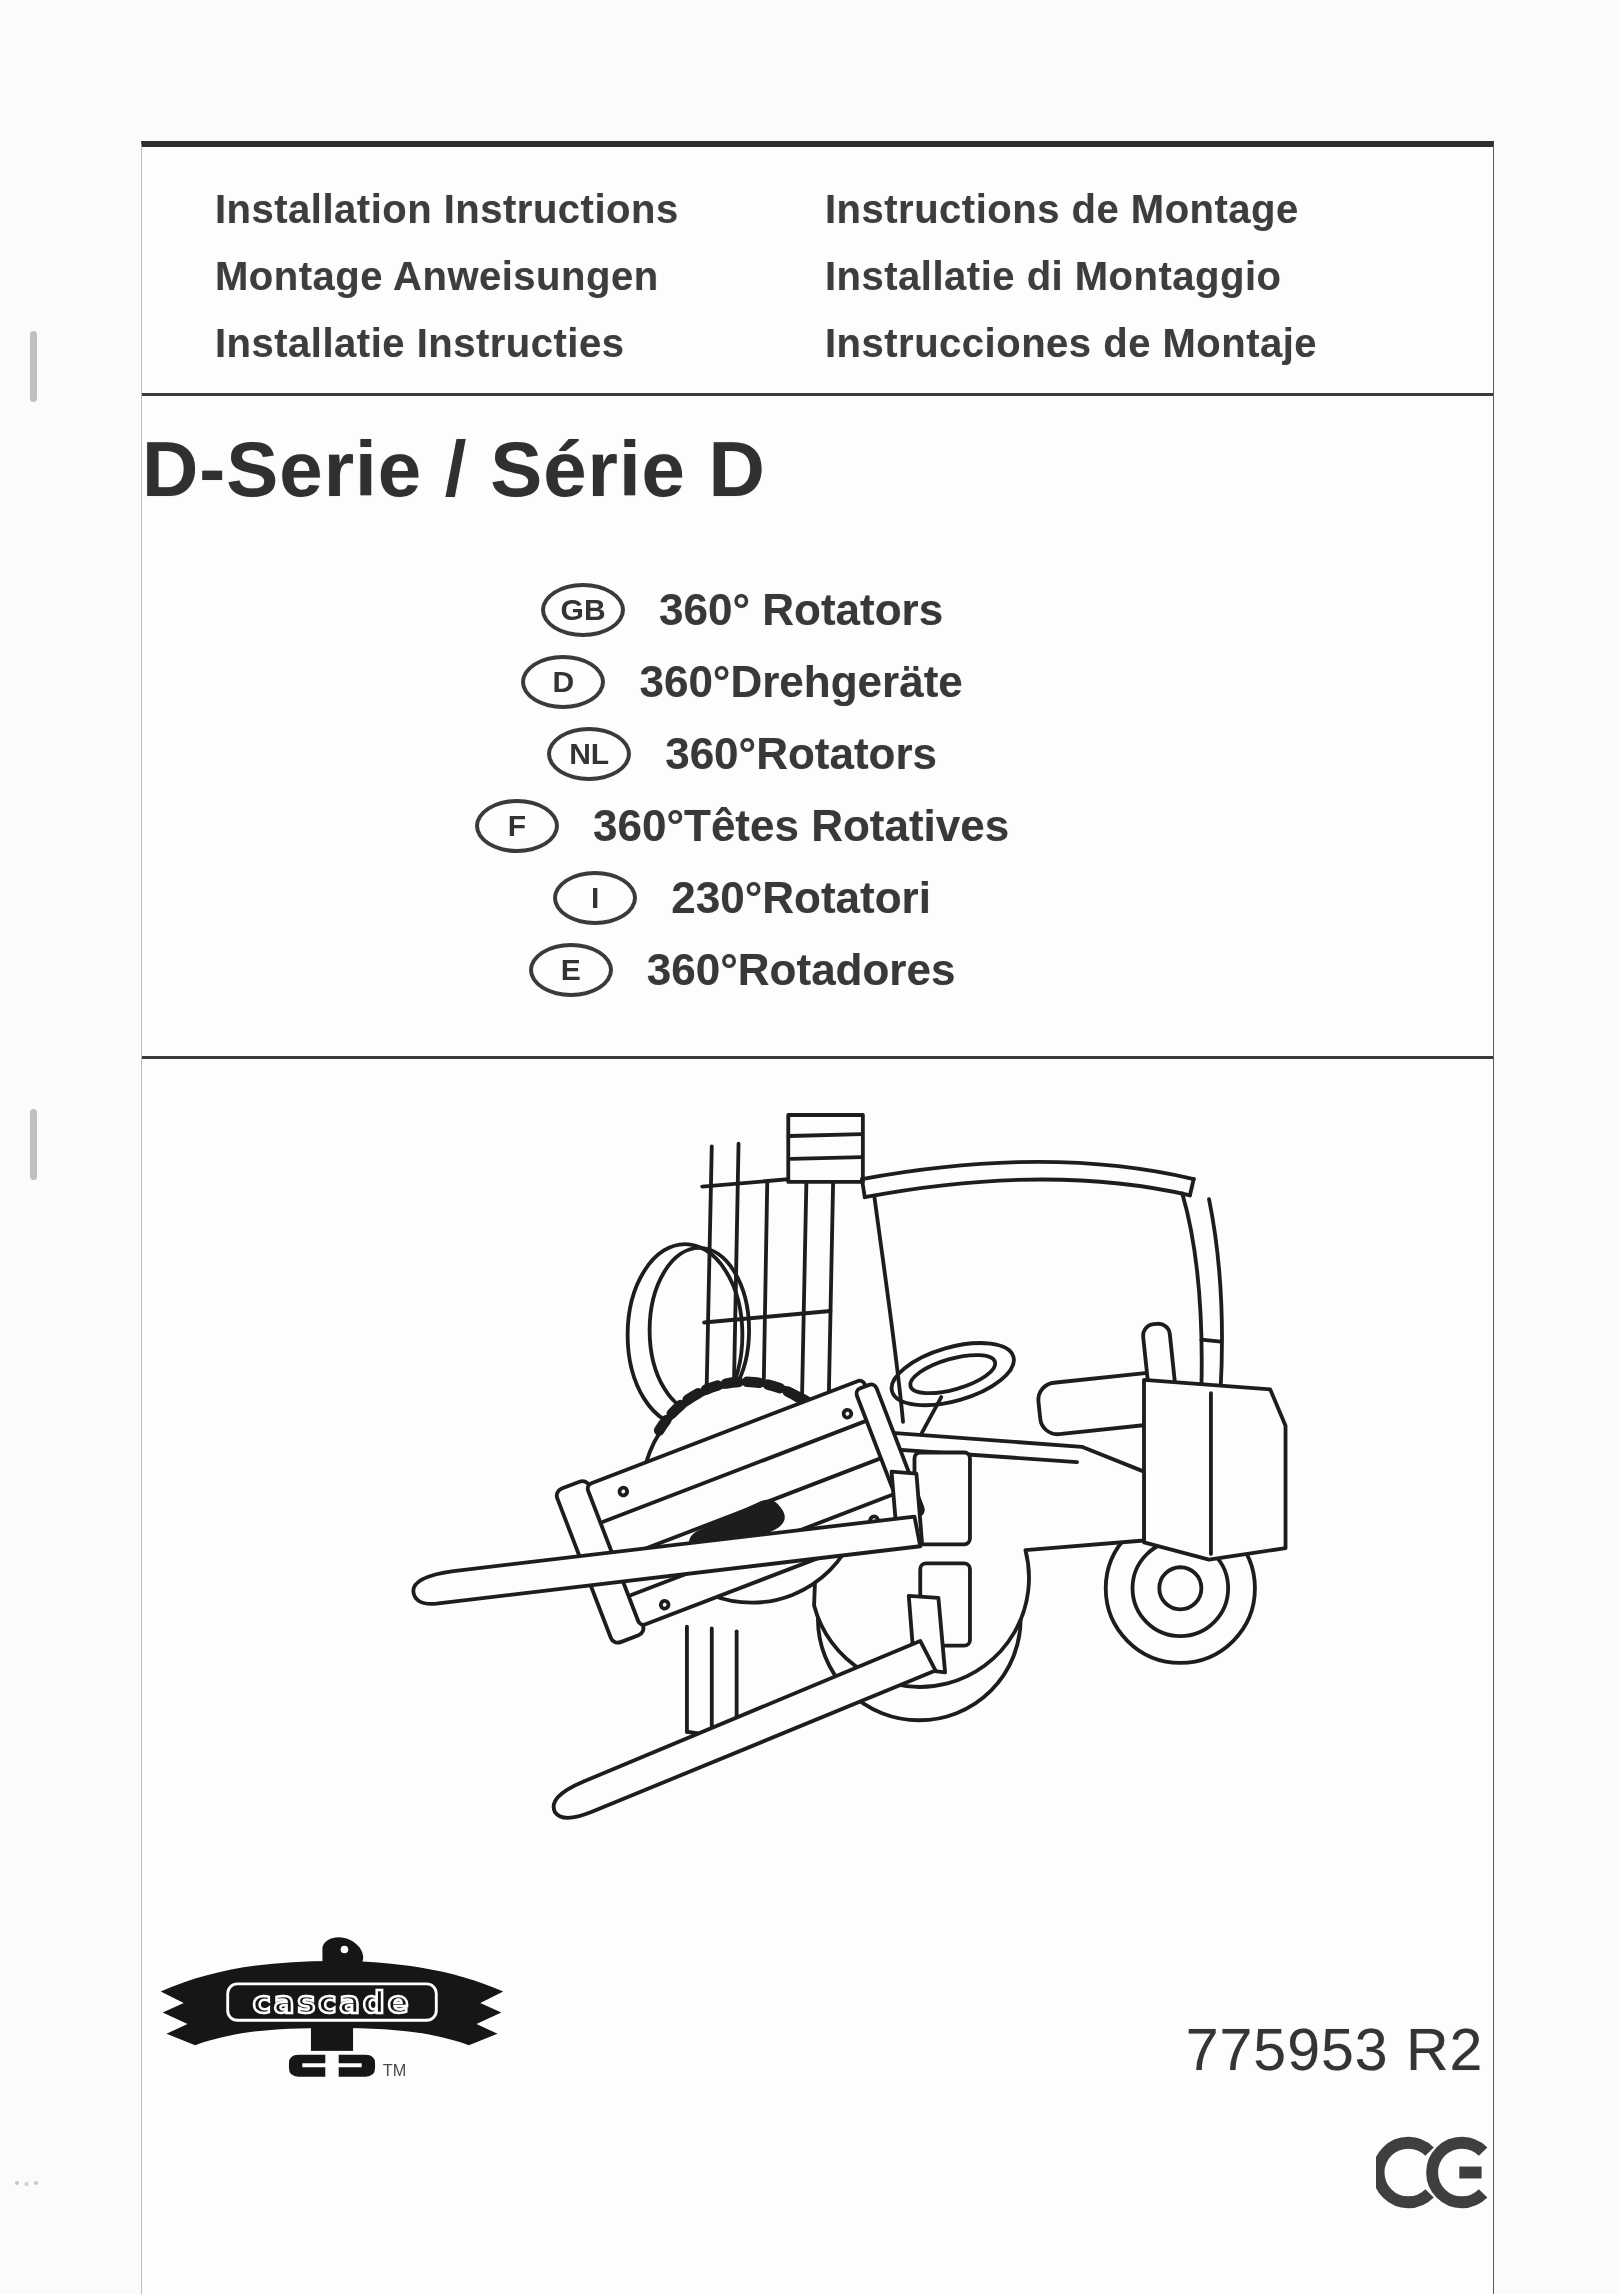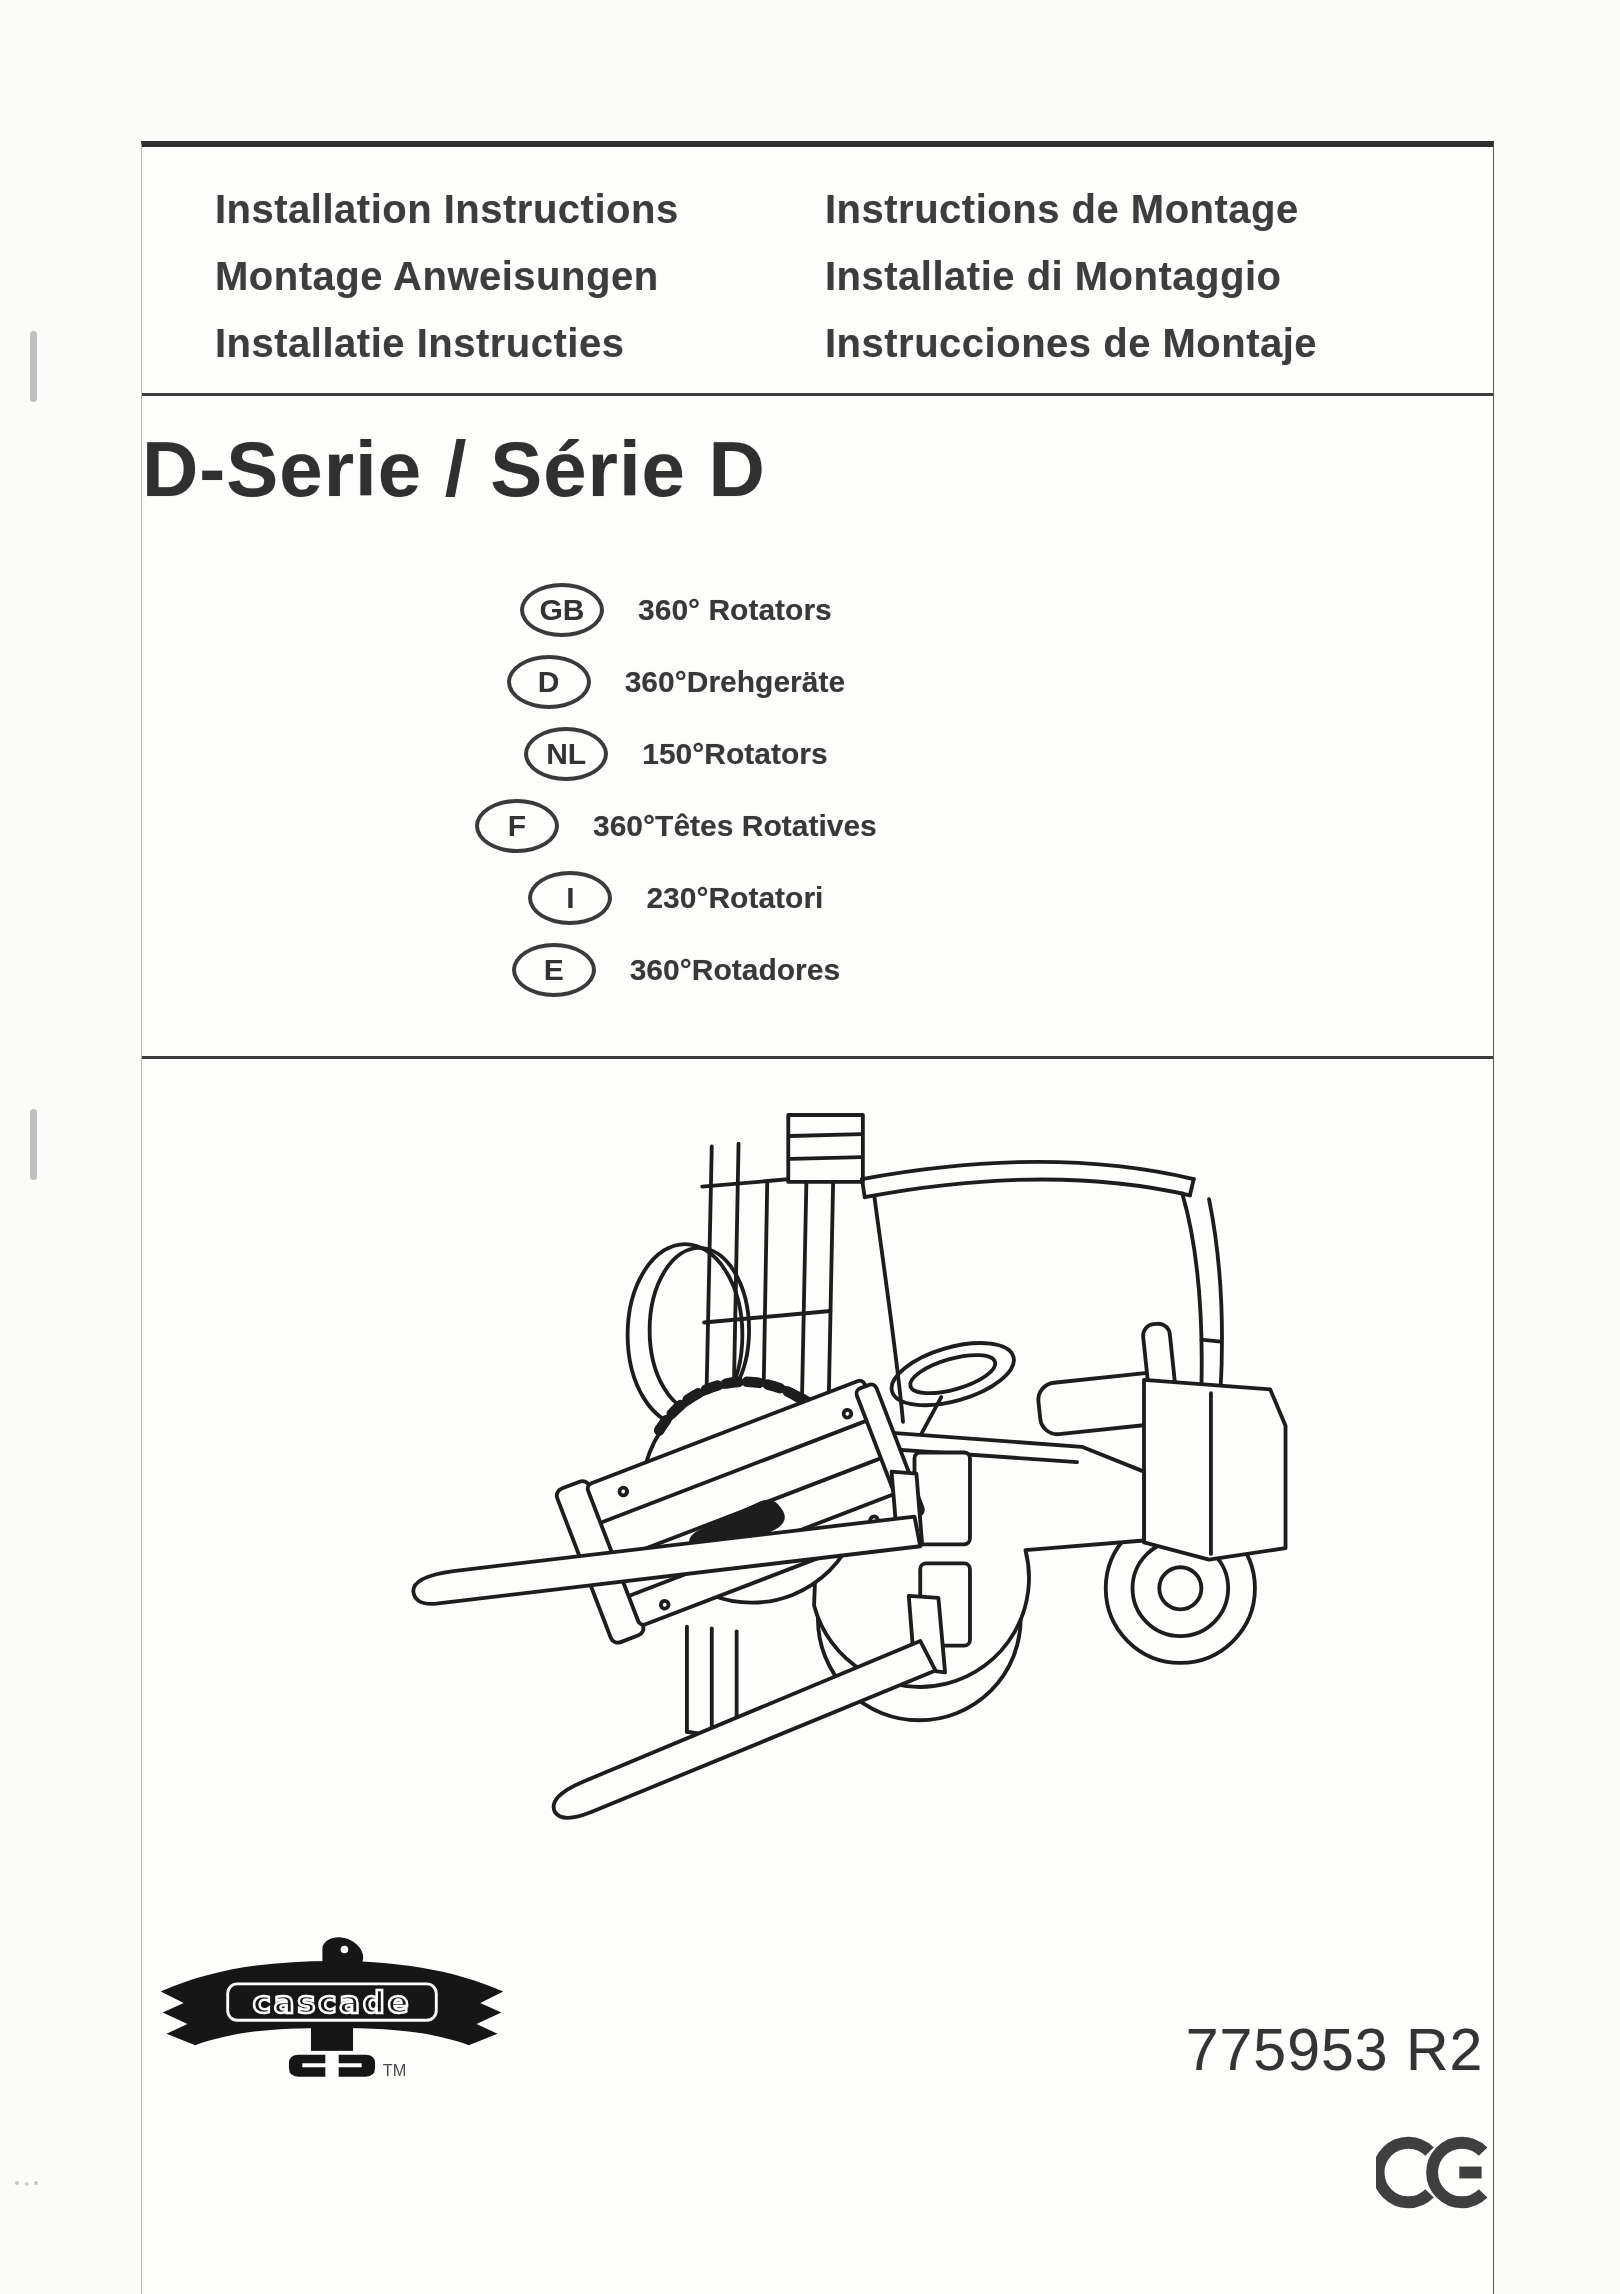--- a/index.html
+++ b/index.html
@@ -33,21 +33,21 @@
     font-size:78px;font-weight:bold;color:#303030;letter-spacing:1px;
     text-shadow:0 0 1px rgba(60,60,60,.4);}
   
   .lang-list{position:absolute;left:333px;top:436px;display:flex;
     flex-direction:column;gap:18px;}
   .lang-row{display:flex;align-items:center;gap:34px;height:54px;justify-content:center;}
   .lang-badge{box-sizing:border-box;width:84px;height:54px;
     border:4.8px solid #3a3a3a;border-radius:50%;
     display:flex;align-items:center;justify-content:center;
     font-size:30px;font-weight:bold;color:#333;letter-spacing:0;}
-  .lang-label{font-size:30px;font-weight:bold;color:#383838;white-space:nowrap;
+  .lang-label{font-size:44px;font-weight:bold;color:#383838;white-space:nowrap;
     text-shadow:0 0 1px rgba(70,70,70,.35);}
   
   .forklift{position:absolute;left:237px;top:944px;}
   .forklift path,.forklift line,.forklift circle,.forklift ellipse,.forklift rect{
     vector-effect:none;}
   
   .cascade-logo{position:absolute;left:13.4px;top:1789px;}
   
   .part-number{position:absolute;right:9.6px;top:1869px;
     font-size:59px;font-weight:normal;color:#343434;letter-spacing:1px;
@@ -90,21 +90,21 @@
     <div class="lang-row">
       <span class="lang-badge">GB</span>
       <span class="lang-label">360° Rotators</span>
     </div>
     <div class="lang-row">
       <span class="lang-badge">D</span>
       <span class="lang-label">360°Drehgeräte</span>
     </div>
     <div class="lang-row">
       <span class="lang-badge">NL</span>
-      <span class="lang-label">150°Rotators</span>
+      <span class="lang-label">360°Rotators</span>
     </div>
     <div class="lang-row">
       <span class="lang-badge">F</span>
       <span class="lang-label">360°Têtes Rotatives</span>
     </div>
     <div class="lang-row">
       <span class="lang-badge">I</span>
       <span class="lang-label">230°Rotatori</span>
     </div>
     <div class="lang-row">

